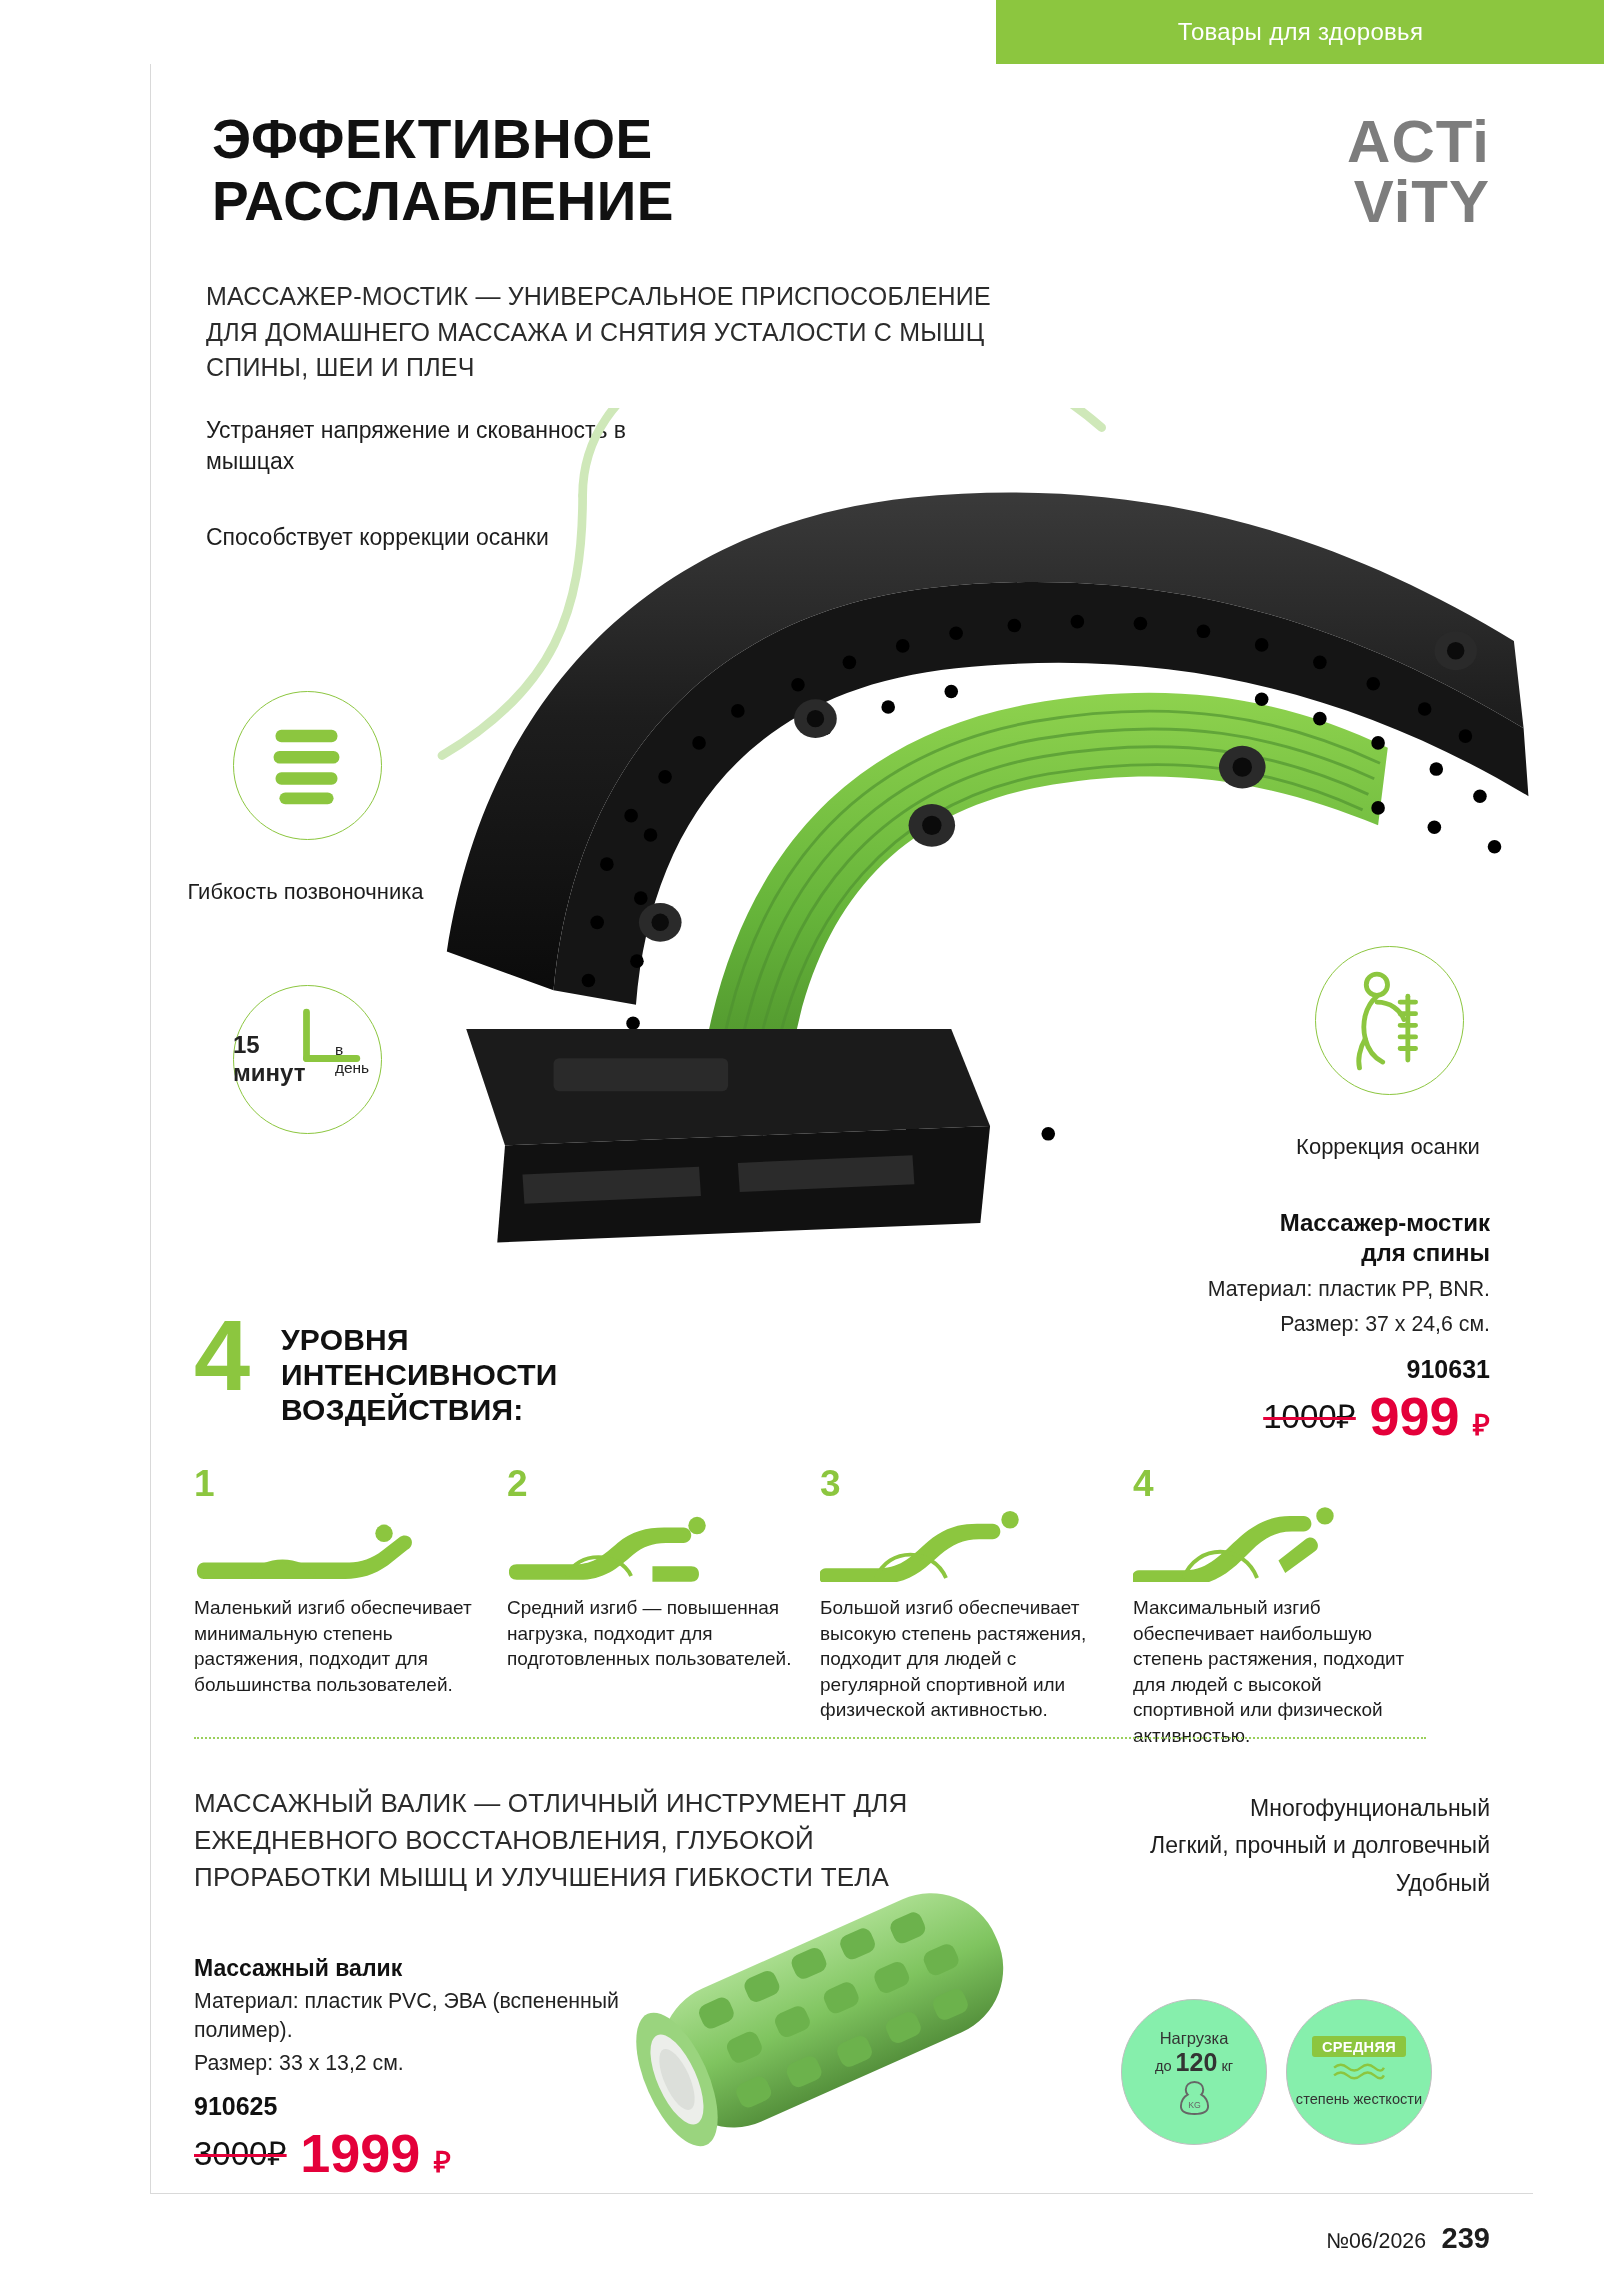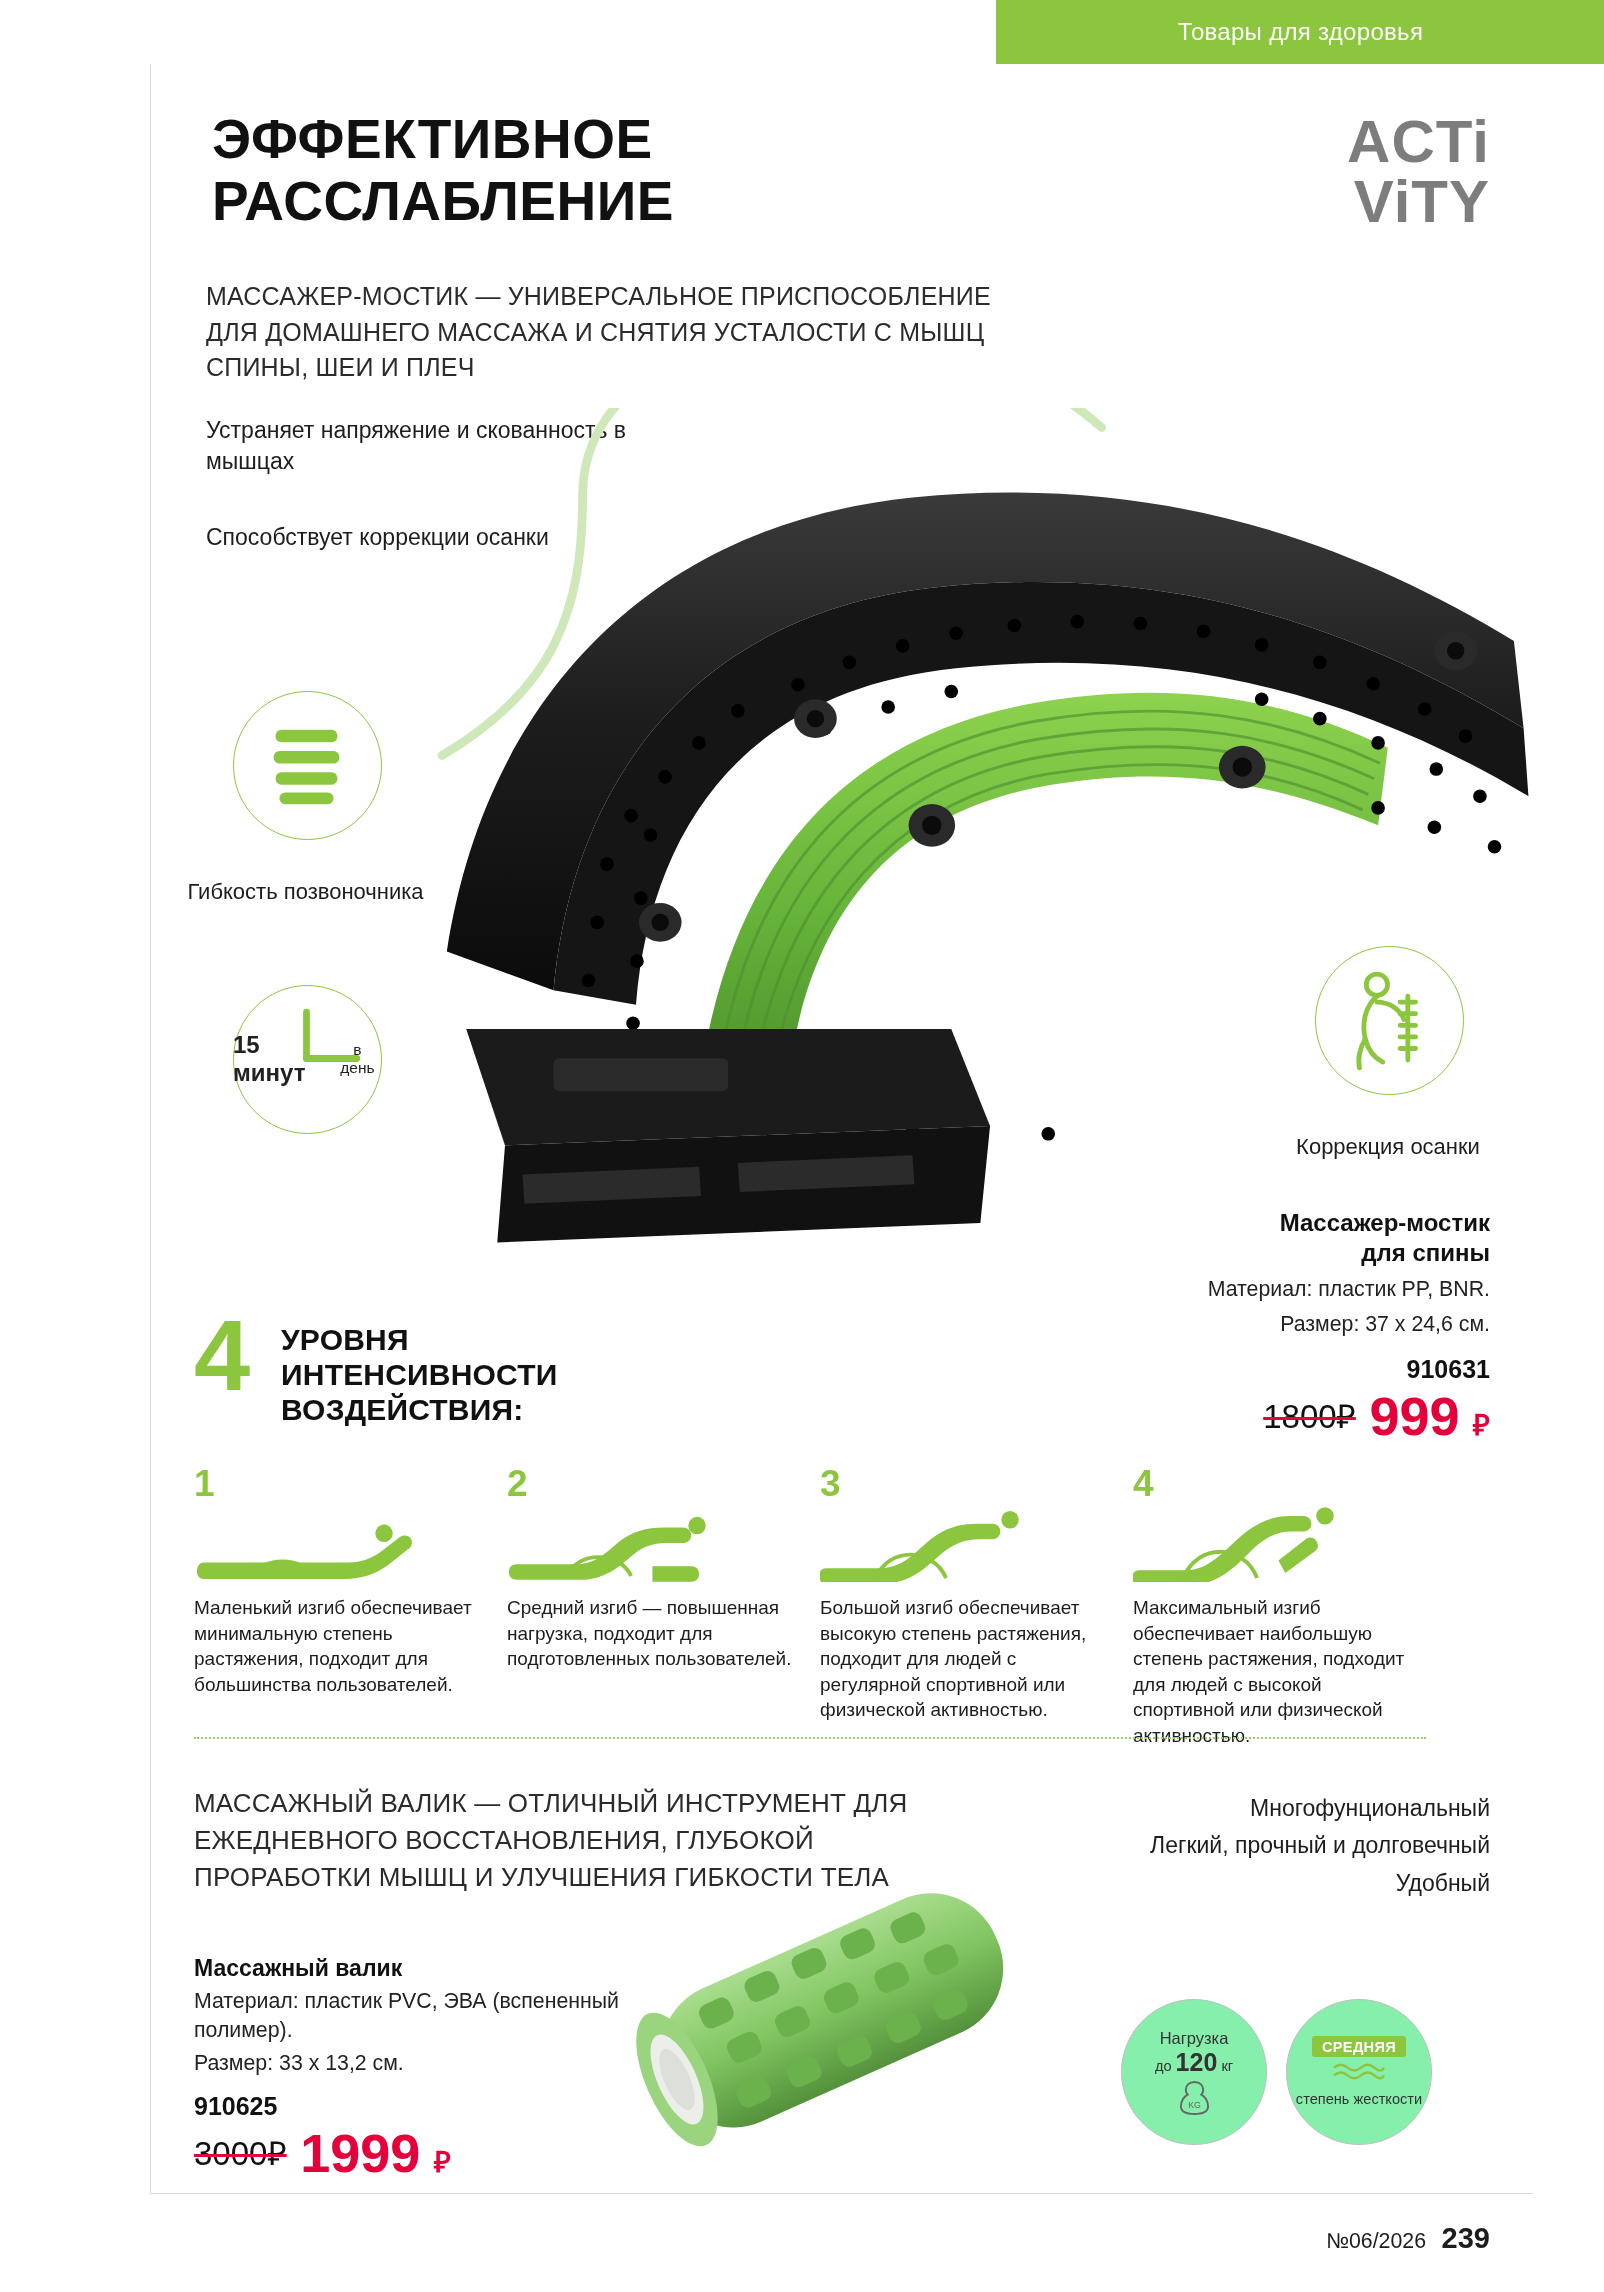--- a/index.html
+++ b/index.html
@@ -69,21 +69,21 @@
   .spine-lbl{
     position:absolute;left:184px;top:878px;width:243px;text-align:center;
     font-size:22px;line-height:1.3;color:#1d1d1d;
   }
   .clock-circ{left:233px;top:985px;width:147px;height:147px;}
   .clock-txt{
     position:absolute;left:233px;top:985px;width:147px;height:147px;
     display:flex;flex-direction:row;align-items:center;justify-content:center;
   }
   .clock-txt .big{font-size:24px;font-weight:bold;color:#222;}
-  .clock-txt .small{font-size:15.5px;color:#222;margin-top:1.9px;text-align:center;}
+  .clock-txt .small{font-size:15.5px;color:#222;margin-top:1.9px;}
 
   .posture-circ{left:1315px;top:946px;width:147px;height:147px;}
   .posture-lbl{
     position:absolute;left:1261px;top:1133px;width:254px;text-align:center;
     font-size:22px;line-height:1.3;color:#1d1d1d;
   }
 
   
   .prod1{
     position:absolute;right:115px;top:1208px;width:417px;text-align:right;
@@ -342,21 +342,21 @@
 
   <div class="prod1">
     <div class="name">
       <div>Массажер-мостик</div>
       <div>для спины</div>
     </div>
     <div class="spec">Материал: пластик PP, BNR.</div>
     <div class="spec">Размер: 37 x 24,6 см.</div>
     <div class="art">910631</div>
     <div class="price-row">
-      <span class="old-price">1800₽</span>
+      <span class="old-price">1000₽</span>
       <span class="new-price">999</span>
       <span class="rub">₽</span>
     </div>
   </div>
 
   <div class="lvl-num">4</div>
   <div class="lvl-title">
     <div>УРОВНЯ</div>
     <div>ИНТЕНСИВНОСТИ</div>
     <div>ВОЗДЕЙСТВИЯ:</div>

